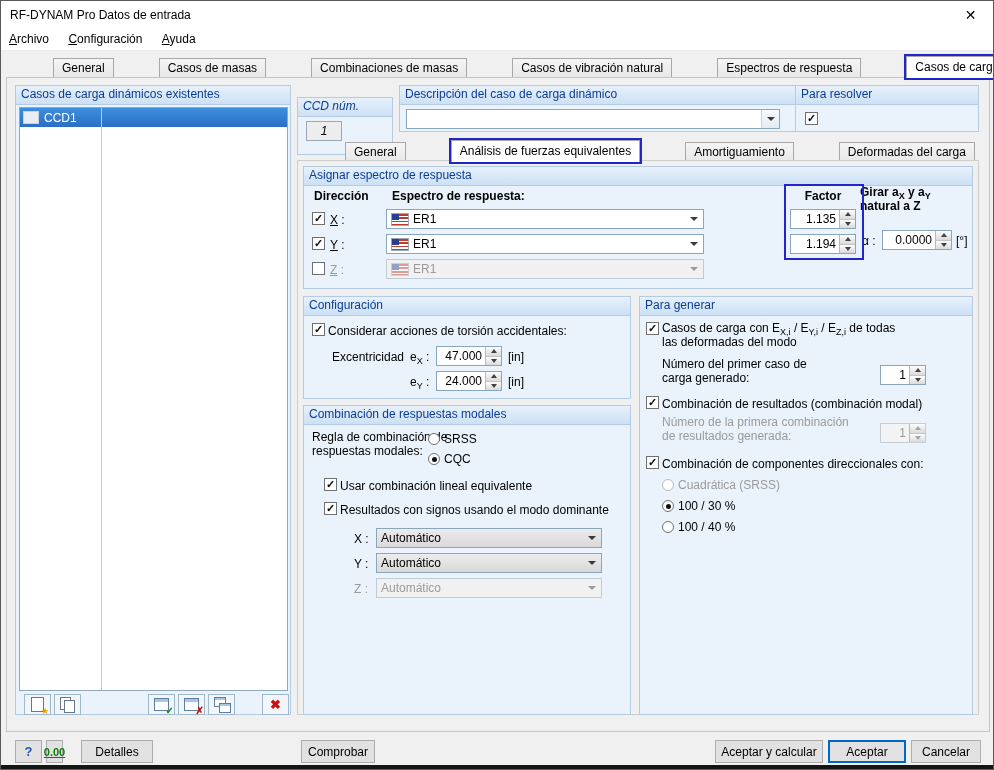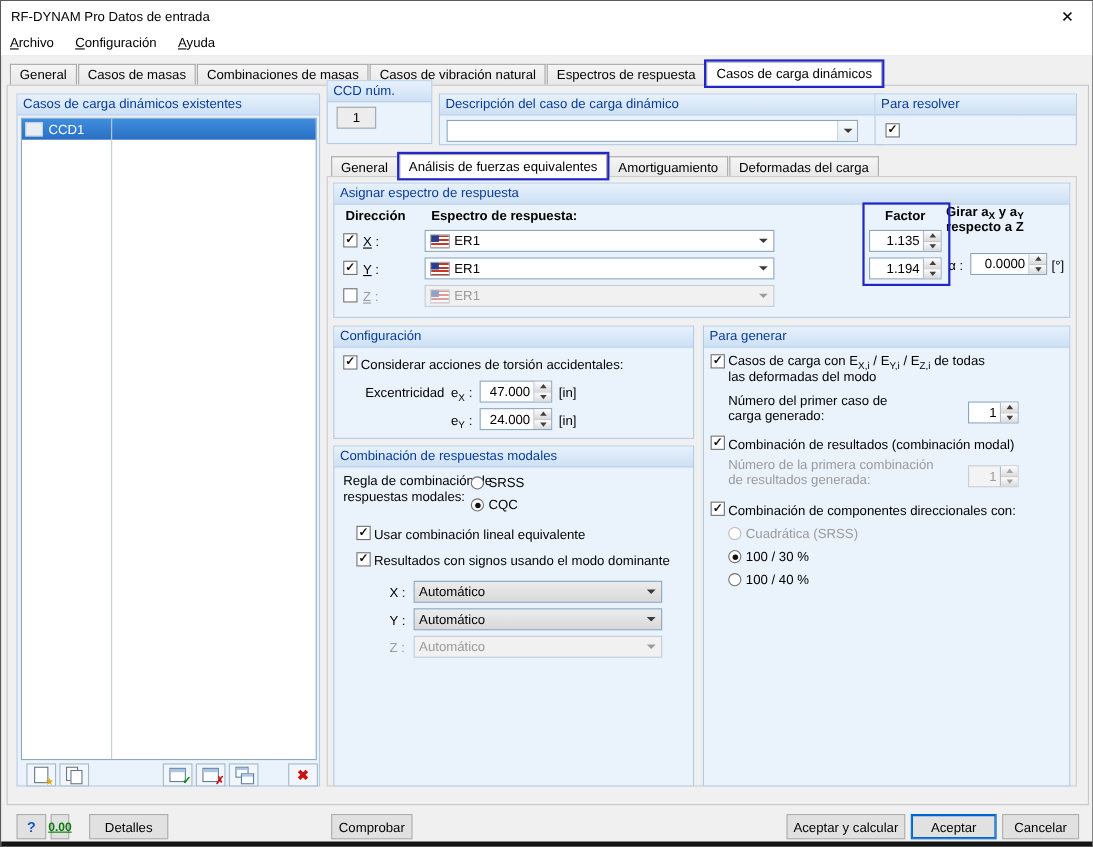--- a/index.html
+++ b/index.html
@@ -12,21 +12,21 @@
   .fl{display:inline-block;}
   .fl::first-letter{text-decoration:underline;}
   
   .titlebar{position:absolute;left:0;top:0;width:100%;height:28px;background:#ffffff;}
   .title{position:absolute;left:9px;top:7px;}
   .closebtn{position:absolute;right:0;top:0;width:45px;height:28px;text-align:center;line-height:28px;font-size:14px;}
   .menubar{position:absolute;left:0;top:28px;width:100%;height:21px;background:#ffffff;border-bottom:1px solid #ececec;}
   .mi{display:inline-block;padding:3px 8px 0 8px;height:18px;}
   
   .tabs{position:absolute;display:flex;align-items:flex-end;height:21px;}
-  .tab{display:inline-block;height:19px;line-height:18px;padding:0 8px;background:linear-gradient(#f5f5f5,#e7e7e7);border:1px solid #a8a8a8;border-bottom:none;margin-right:1px;white-space:nowrap;}
+  .tab{display:inline-block;height:19px;line-height:18px;padding:0 8px;background:linear-gradient(#f5f5f5,#e7e7e7);border:1px solid #a8a8a8;border-bottom:none;margin-right:1px;white-space:nowrap;margin-left:44px;}
   .tab.active{background:#fff;height:21px;line-height:20px;position:relative;z-index:3;outline:2px solid #2026c8;outline-offset:0px;}
   .tabpage{position:absolute;left:5px;top:76px;width:984px;height:655px;background:#f0f0f0;border:1px solid #c6c6c6;box-sizing:border-box;}
   .innerpage{position:absolute;left:296px;top:159px;width:682px;height:555px;background:#f0f0f0;border:1px solid #cdcdcd;box-sizing:border-box;}
   
   .grp{position:absolute;background:#eaf2fb;border:1px solid #b4cbe4;box-sizing:border-box;}
   .grph{height:18px;line-height:17px;padding:0 5px;background:linear-gradient(#e7f1fc,#cde0f4);border-bottom:1px solid #b4cbe4;color:#0a3c96;white-space:nowrap;overflow:hidden;}
   
   .fld{position:absolute;background:#fff;border:1px solid #89a6c0;display:flex;align-items:center;height:20px;box-sizing:border-box;}
   .fld .val{flex:1;text-align:right;padding:0 3px;overflow:hidden;}
   .fld .valc{flex:1;text-align:center;}
@@ -139,21 +139,21 @@
       <span class="dblico">
           <span class="mt a"></span>
           <span class="mt b"></span>
         </span>
     </div>
     <div class="tbtn" style="left:246px;top:608px;">
       <span style="color:#cc1111;font-weight:700;font-size:13px;">✖</span>
     </div>
   </div>
 
-  <div class="grp" style="left:296px;top:72px;width:96px;height:58px;">
+  <div class="grp" style="left:296px;top:96px;width:96px;height:58px;font-style:italic;">
     <div class="grph">CCD núm.</div>
     <div class="fld" style="left:8px;top:23px;width:36px;background:#ededed;border-color:#9aa7b4;">
       <span class="valc">1</span>
     </div>
   </div>
 
   <div class="grp" style="left:398px;top:84px;width:404px;height:47px;">
     <div class="grph">Descripción del caso de carga dinámico</div>
     <div class="combo" style="left:6px;top:23px;width:374px;">
       <span></span>
@@ -179,21 +179,21 @@
   <div class="innerpage"></div>
 
   <div class="grp" style="left:302px;top:165px;width:670px;height:123px;">
     <div class="grph">Asignar espectro de respuesta</div>
     <span class="abs nw b" style="left:10px;top:22px;">Dirección</span>
     <span class="abs nw b" style="left:88px;top:22px;">Espectro de respuesta:</span>
     <span class="abs nw b" style="left:486px;top:22px;width:66px;text-align:center;">Factor</span>
     <div class="abs nw b" style="left:556px;top:18px;">
       <span>Girar a</span><sub>X</sub><span> y a</span><sub>Y</sub>
     </div>
-    <div class="abs nw b" style="left:556px;top:32px;">respecto a Z</div>
+    <div class="abs nw b" style="left:556px;top:32px;">natural a Z</div>
 
     <span class="cb" style="left:8px;top:45px;">
         <span>✓</span>
       </span>
     <span class="abs nw fl" style="left:26px;top:46px;">X :</span>
     <div class="combo" style="left:82px;top:42px;width:318px;">
       <span class="flag"></span>
       <span>ER1</span>
       <span class="darr r"></span>
     </div>

